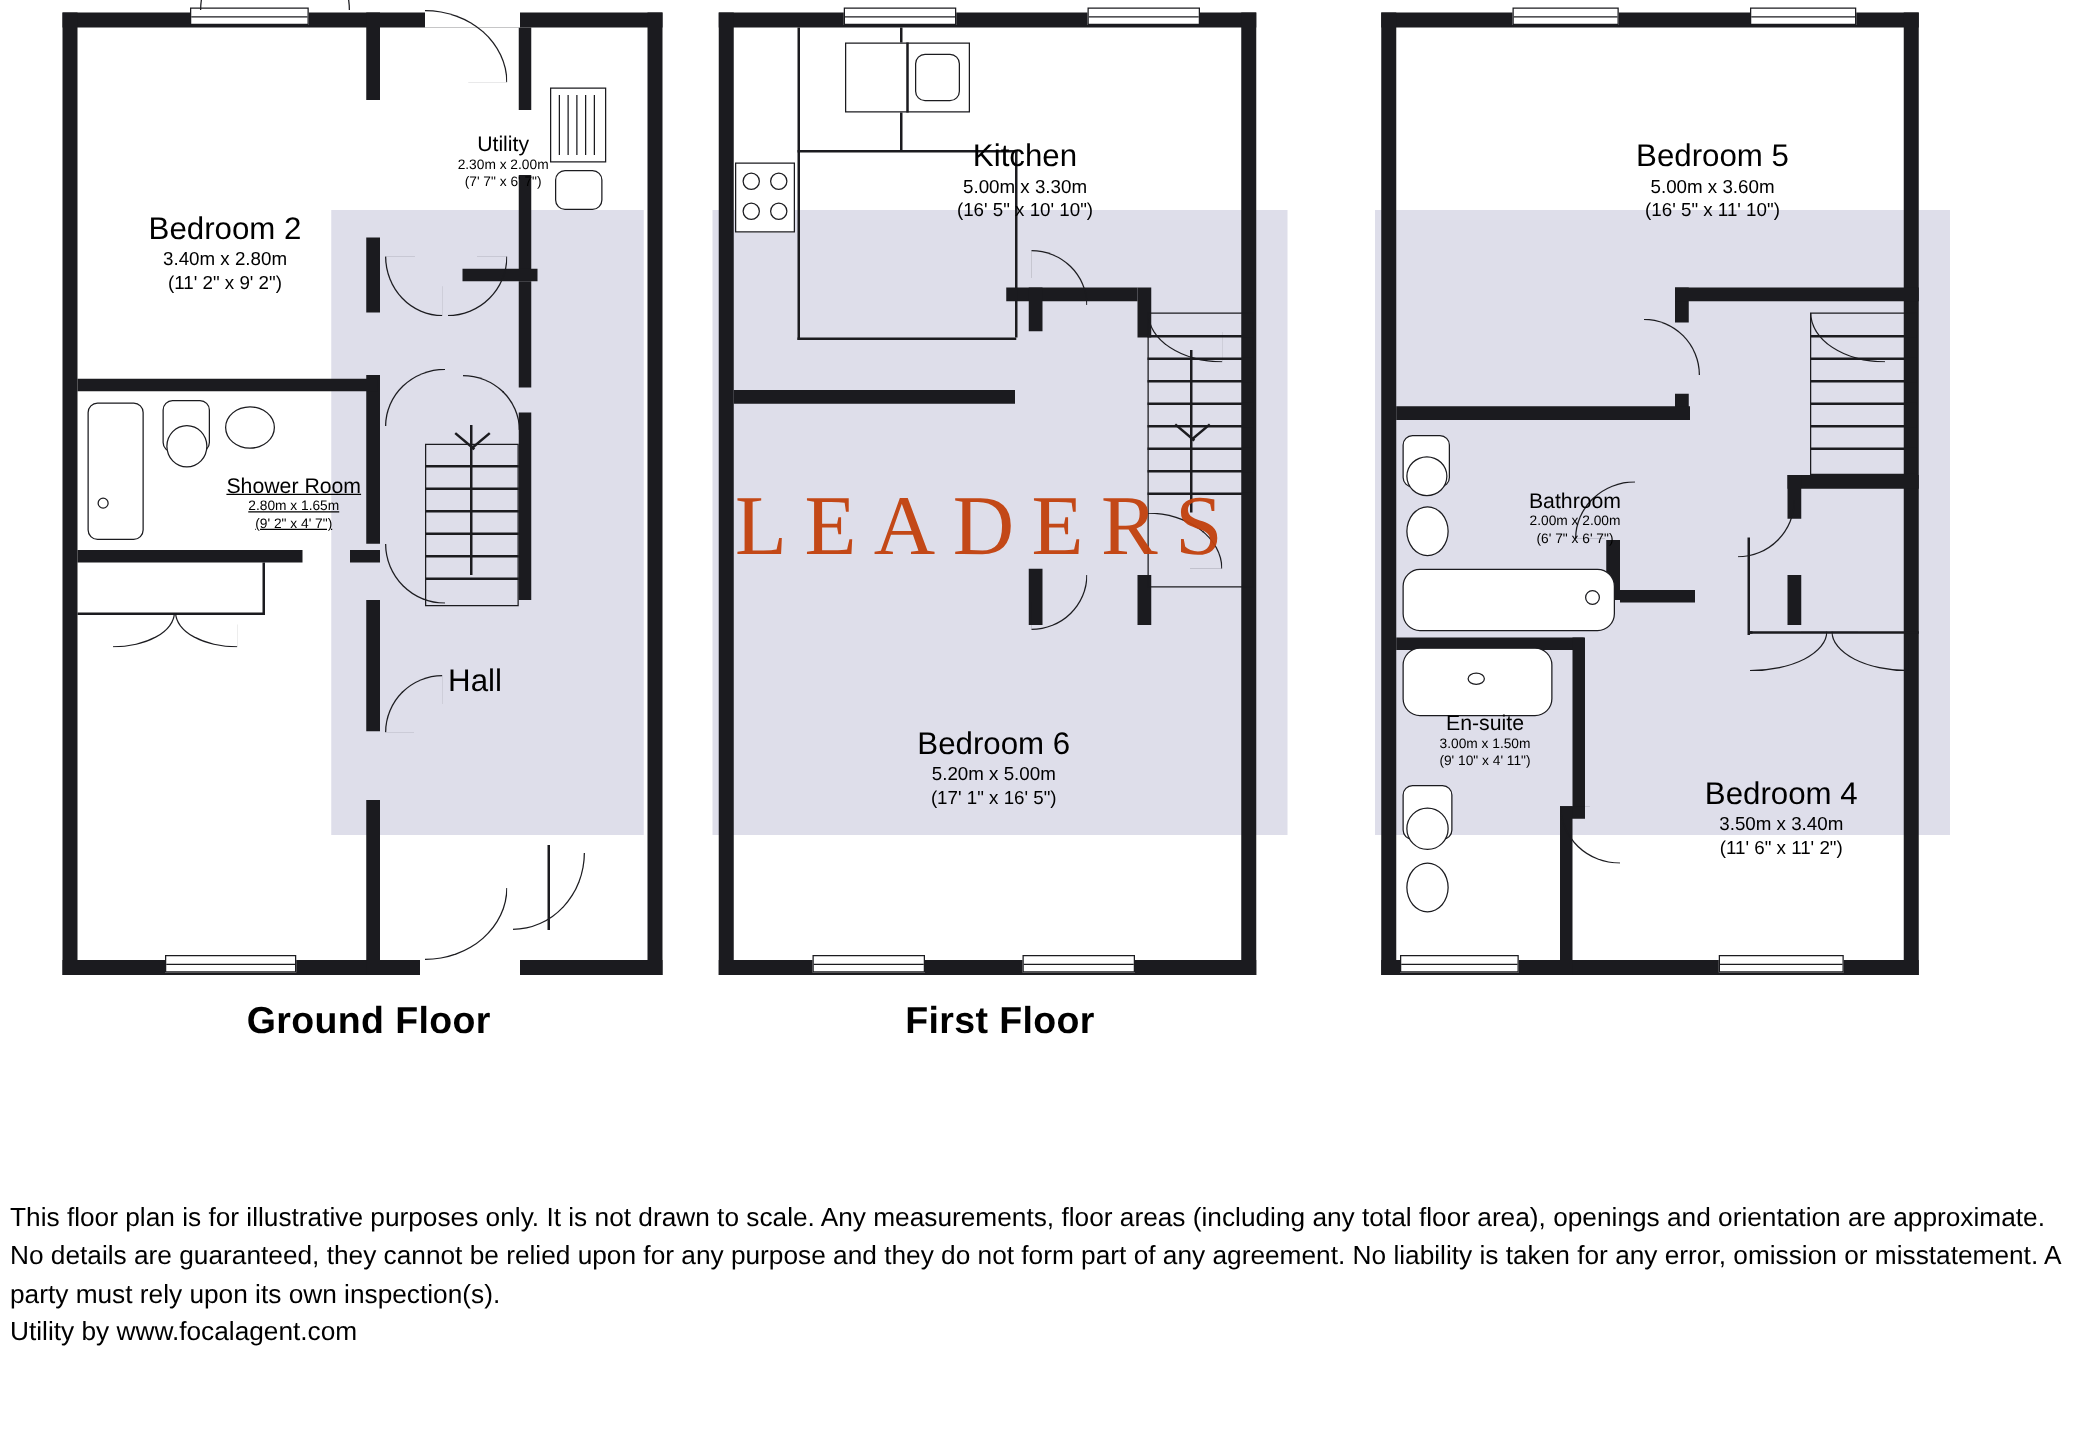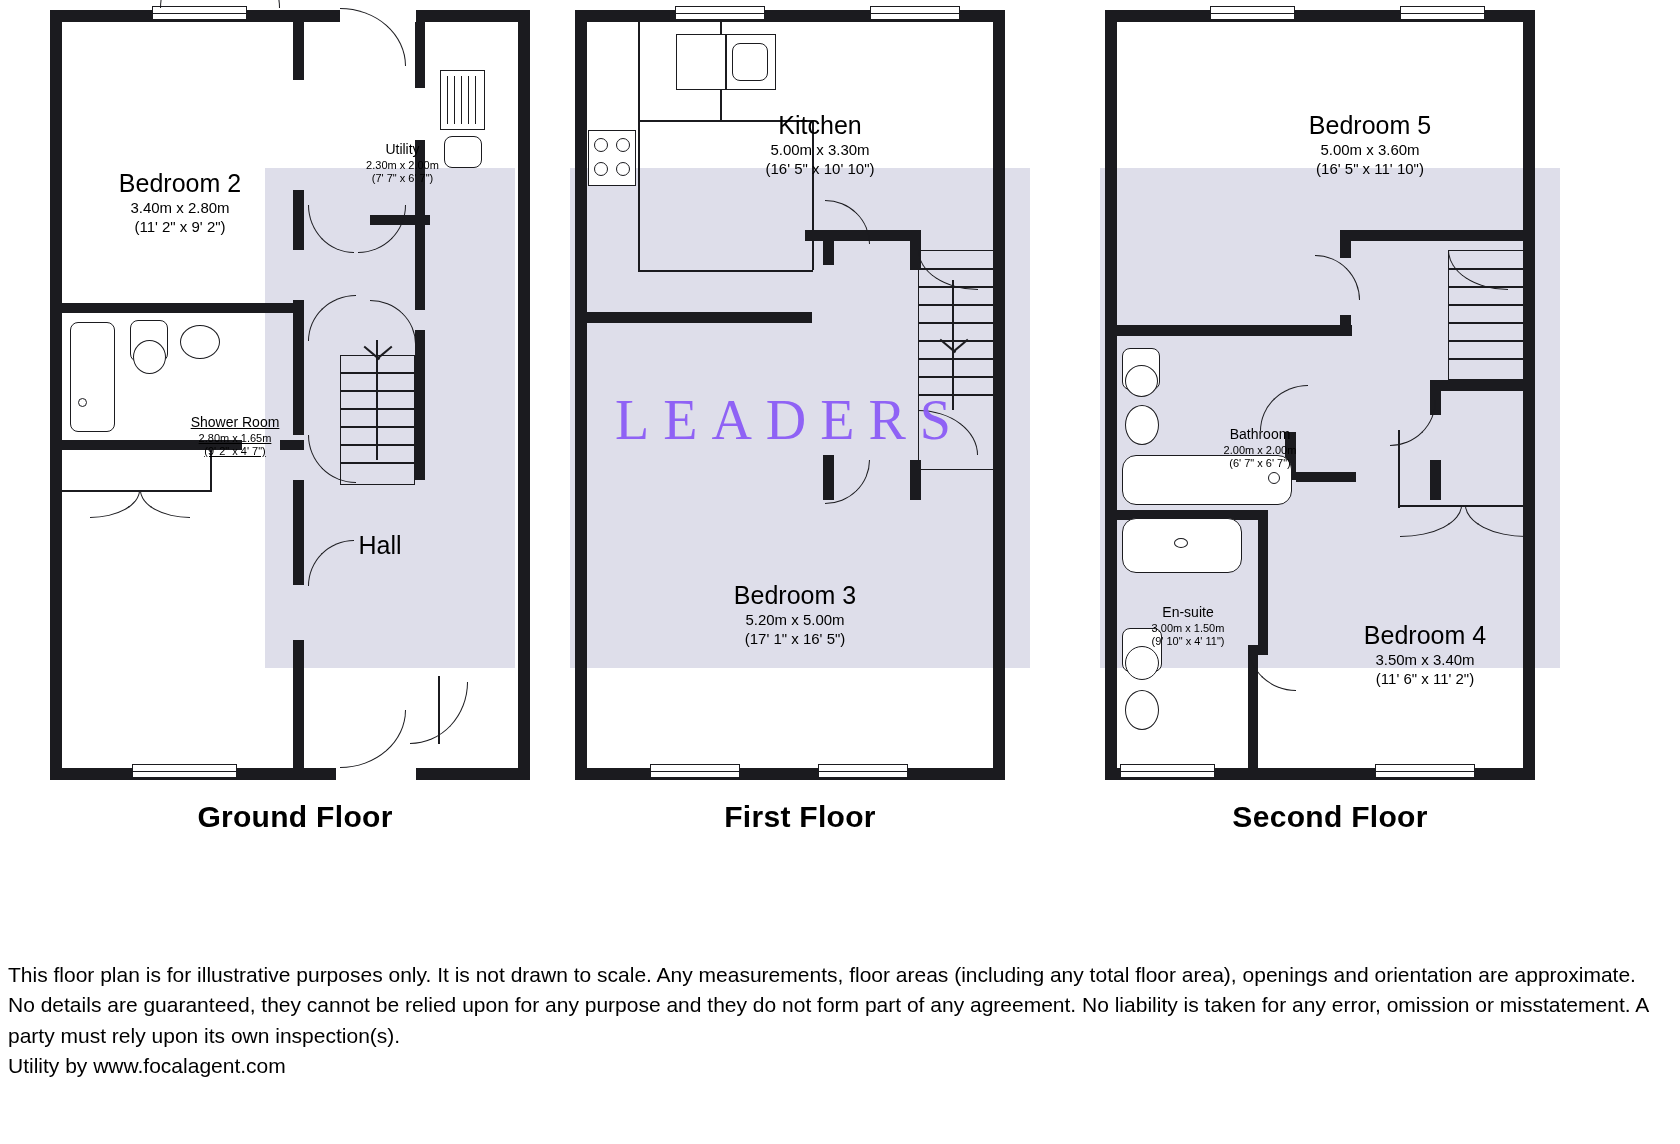--- a/index.html
+++ b/index.html
@@ -111,38 +111,38 @@
     white-space: nowrap;
   }
   .label .name {
     display: block;
     font-size: 25px;
   }
   .label .dim {
     display: block;
     font-size: 15px;
   }
-  .label.small .name { font-size: 14px; margin-top: 36px; }
+  .label.small .name { font-size: 17px; }
   .label.small .dim  { font-size: 11px; }
   .label.hall .name  { font-size: 25px; }
 
   
   .watermark {
     position: absolute;
     left: 470px;
     top: 355px;
     width: 640px;
     height: 130px;
     display: flex;
     align-items: center;
     justify-content: center;
     font-family: "Liberation Serif", serif;
-    font-size: 56px;
+    font-size: 68px;
     letter-spacing: 14px;
-    color: #8b5cf6;
+    color: #c2410c;
     opacity: 0.95;
     pointer-events: none;
     z-index: 5;
     text-align: right;
   }
 
   
   .footer {
     position: absolute;
     left: 8px;
@@ -316,21 +316,21 @@
     <div class="thinline" style="left:382px; top:280px; width:1.5px; height:130px;"></div>
     <div class="thinline" style="left:368px; top:345px; width:20px; height:1.5px; transform:rotate(40deg);"></div>
     <div class="thinline" style="left:380px; top:345px; width:20px; height:1.5px; transform:rotate(-40deg);"></div>
 
     <div class="label" style="left:140px; top:110px; width:220px;">
       <span class="name">Kitchen</span>
       <span class="dim">5.00m x 3.30m</span>
       <span class="dim">(16' 5" x 10' 10")</span>
     </div>
     <div class="label" style="left:115px; top:580px; width:220px;">
-      <span class="name">Bedroom 3</span>
+      <span class="name">Bedroom 6</span>
       <span class="dim">5.20m x 5.00m</span>
       <span class="dim">(17' 1" x 16' 5")</span>
     </div>
 
     <div class="floor-title">First Floor</div>
   </div>
 
   <div class="floor floor-second">
 
     <div class="shade" style="left:0px; top:168px; width:460px; height:500px;"></div>
@@ -407,20 +407,19 @@
       <span class="name">En-suite</span>
       <span class="dim">3.00m x 1.50m</span>
       <span class="dim">(9' 10" x 4' 11")</span>
     </div>
     <div class="label" style="left:215px; top:620px; width:220px;">
       <span class="name">Bedroom 4</span>
       <span class="dim">3.50m x 3.40m</span>
       <span class="dim">(11' 6" x 11' 2")</span>
     </div>
 
-    <div class="floor-title">Second Floor</div>
   </div>
 </div>
 
 <div class="footer">
   <div class="disclaimer">This floor plan is for illustrative purposes only. It is not drawn to scale. Any measurements, floor areas (including any total floor area), openings and orientation are approximate. No details are guaranteed, they cannot be relied upon for any purpose and they do not form part of any agreement. No liability is taken for any error, omission or misstatement. A party must rely upon its own inspection(s).</div>
   <div class="disclaimer">Utility by www.focalagent.com</div>
 </div>
 
 </body></html>

